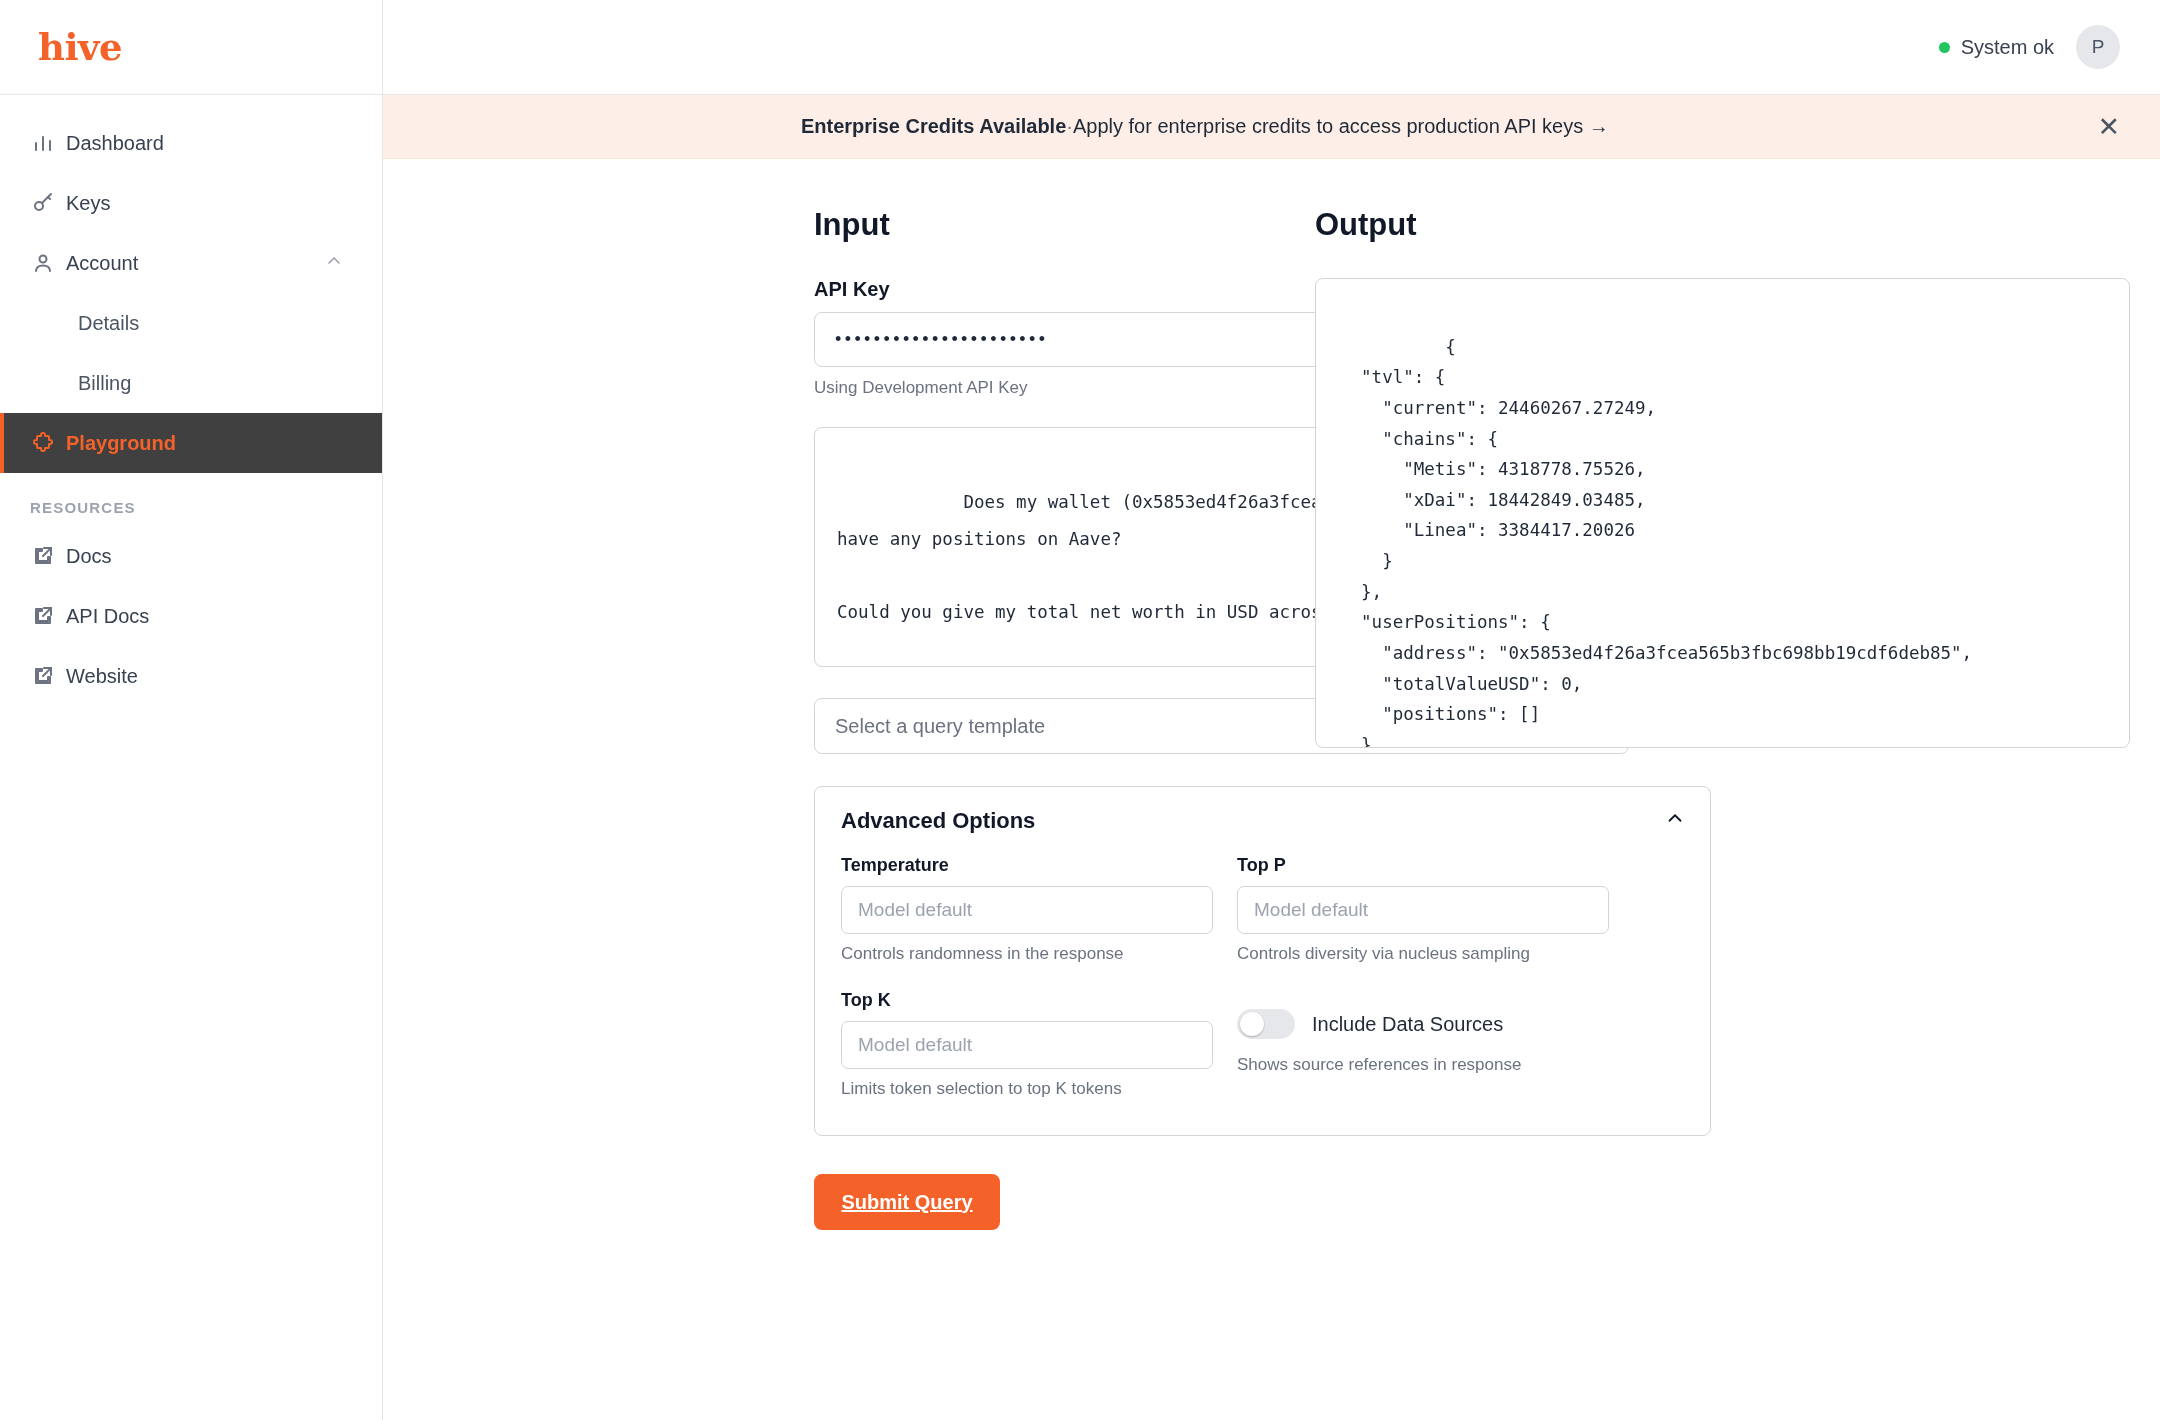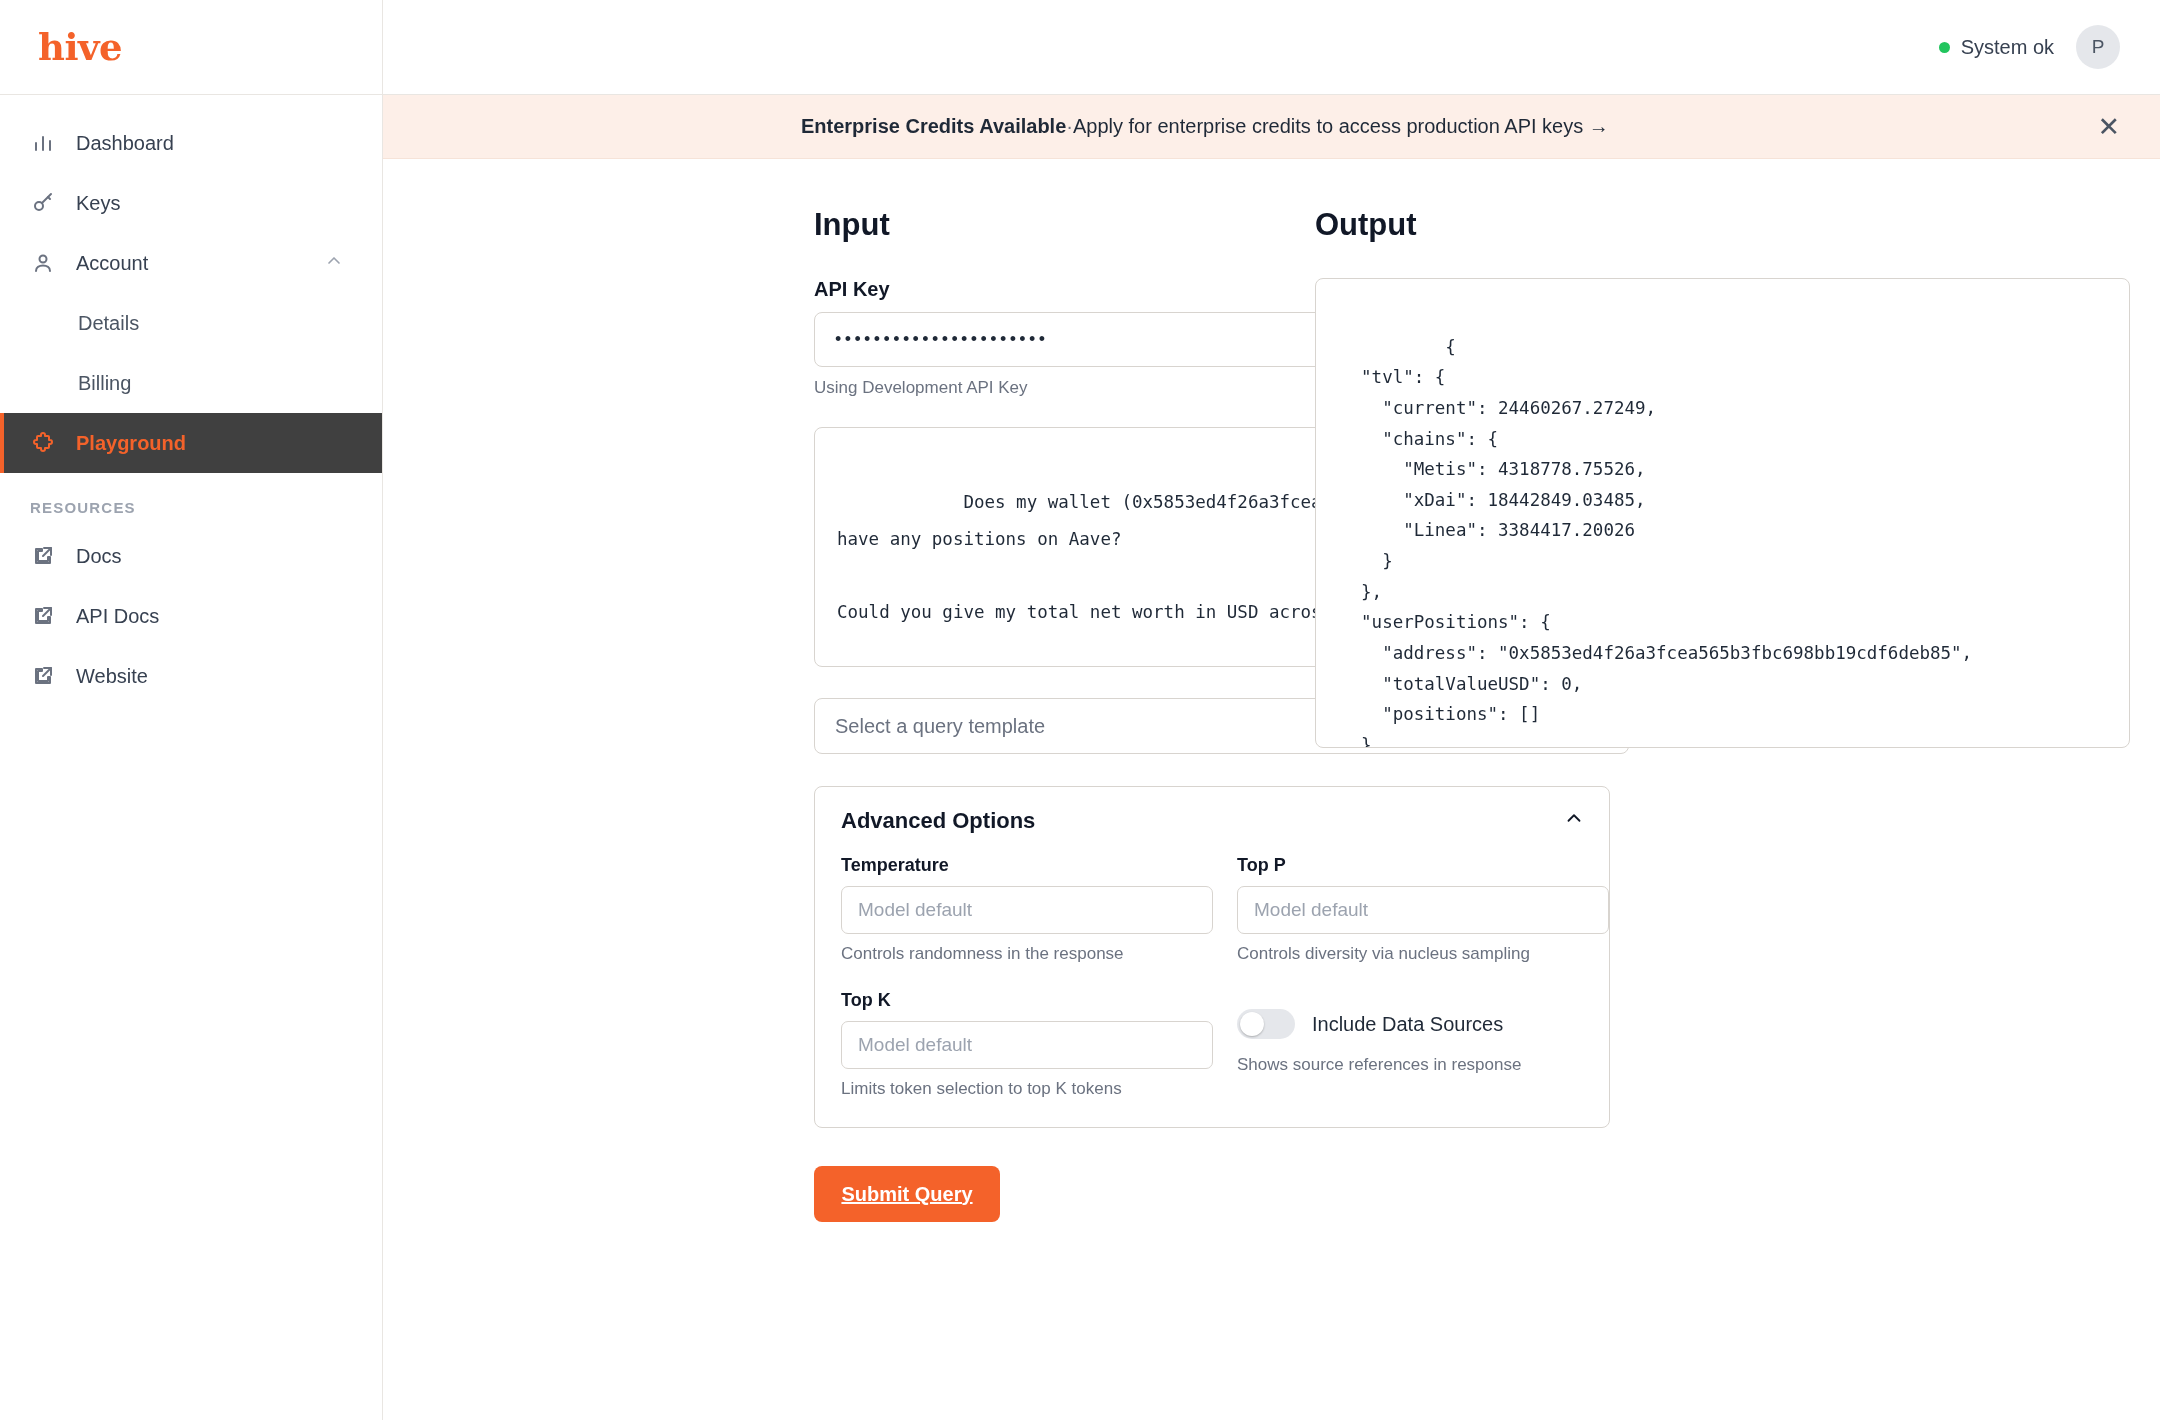--- a/index.html
+++ b/index.html
@@ -34,21 +34,21 @@
     font-weight: 700;
     letter-spacing: -0.5px;
     font-family: "DejaVu Serif", serif;
   }
   .nav { padding-top: 18px; }
   .nav-item {
     display: flex;
     align-items: center;
     height: 60px;
     padding-left: 30px;
-    gap: 20px;
+    gap: 10px;
     color: #374151;
     font-size: 20px;
     cursor: pointer;
     position: relative;
   }
   .nav-item .ico {
     width: 26px; height: 26px;
     display: inline-flex; align-items: center; justify-content: center;
     color: #6b7280;
     flex: 0 0 26px;
@@ -164,25 +164,25 @@
     width: 815px; height: 56px;
     margin-top: 31px;
     border: 1px solid #d8d4cf; border-radius: 8px;
     display: flex; align-items: center; justify-content: space-between;
     padding: 0 20px;
     font-size: 20px; color: #6b7280; background: #fff;
     cursor: pointer;
   }
 
   .adv {
-    width: 796px;
+    width: 897px;
     margin-top: 32px;
     border: 1px solid #d8d4cf; border-radius: 8px;
     background: #fff;
-    padding: 0 0 28px 0;
+    padding: 0 0 36px 0;
   }
   .adv-head {
     height: 68px; display: flex; align-items: center; justify-content: space-between;
     padding: 0 24px 0 26px;
     font-size: 22px; font-weight: 600; cursor: pointer;
   }
   .adv-grid { display: flex; padding: 0 26px; gap: 24px; }
   .adv-col { width: 372px; }
   .small-label { font-size: 18px; font-weight: 600; margin-bottom: 10px; }
   .small-input {

